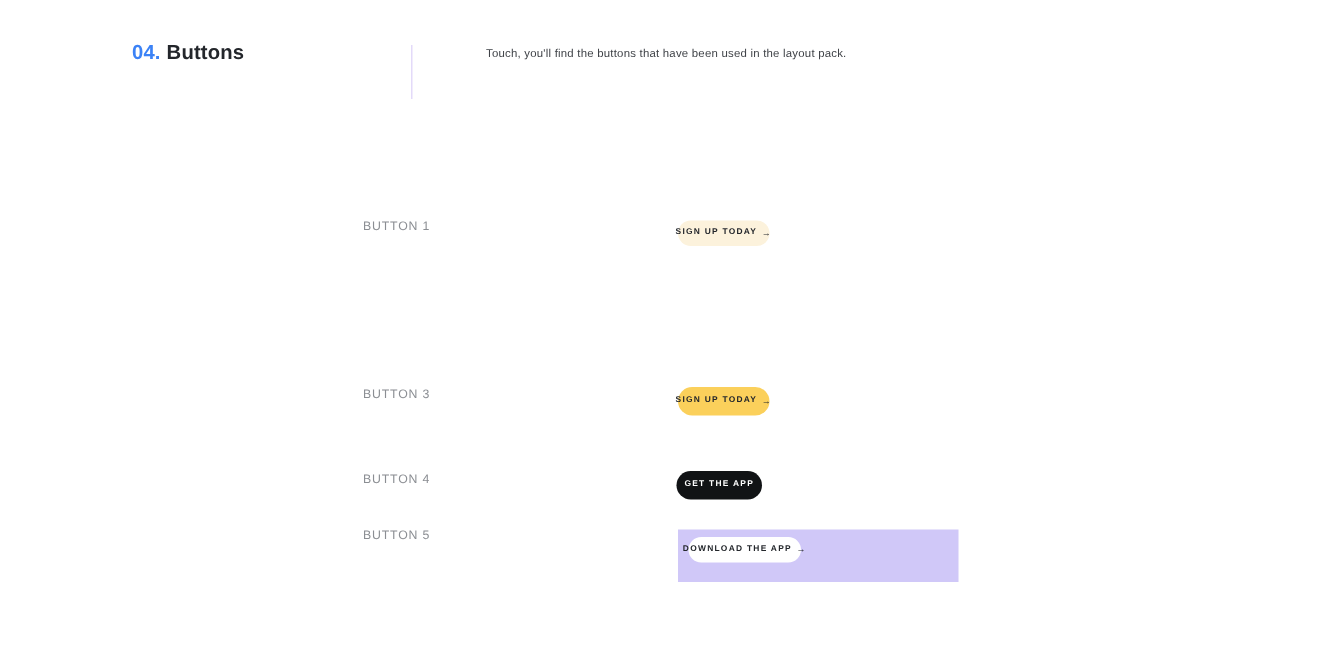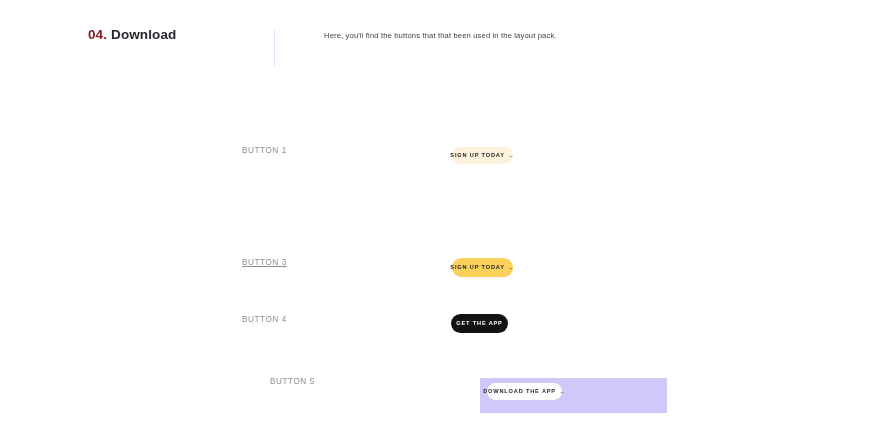--- a/index.html
+++ b/index.html
@@ -31,21 +31,21 @@
   .section-title {
     position: absolute;
     left: 88px;
     top: 28px;
     font-size: 13.5px;
     letter-spacing: 0.1px;
     white-space: nowrap;
     line-height: 1;
   }
   .section-number {
-    color: #7f1d1d;
+    color: #3b82f6;
     font-weight: 700;
     font-size: 13.5px;
   }
   .section-name {
     color: #23262b;
     font-weight: 700;
     font-size: 13.5px;
     margin-left: 4px;
   }
   .divider {
@@ -125,40 +125,40 @@
   .row-2 .row-label { top: 6px; }
   .btn-2 {
     left: 451px; top: 6px;
     width: 56px; height: 19px;
     background: #3a6b68;
     color: #ffffff;
   }
 
   
   .row-3 { top: 253px; height: 32px; }
-  .row-3 .row-label { top: 5px; text-decoration: underline; }
+  .row-3 .row-label { top: 5px; }
   .btn-3 {
     left: 452px; top: 5px;
     width: 61px; height: 19px;
     background: #fbd05b;
     color: #23262b;
   }
 
   
   .row-4 { top: 310px; height: 32px; text-decoration: underline; }
   .row-4 .row-label { top: 5px; }
   .btn-4 {
     left: 451px; top: 4px;
     width: 57px; height: 19px;
     background: #111315;
     color: #ffffff;
   }
 
   
-  .row-5 { top: 371px; height: 48px; margin-left: 28px; }
+  .row-5 { top: 346px; height: 48px; }
   .row-5 .row-label { top: 6px; }
   .promo-block {
     position: absolute;
     left: 452px;
     top: 7px;
     width: 187px;
     height: 35px;
     background: #d0c8f8;
   }
   .btn-5 {
@@ -174,24 +174,24 @@
     display: inline-block;
   }
 </style>
 </head>
 <body>
 
 <div class="page">
 
   <div class="header">
     <div class="section-title">
-      <span class="section-number">04.</span><span class="section-name">Download</span>
+      <span class="section-number">04.</span><span class="section-name">Buttons</span>
     </div>
     <div class="divider"></div>
-    <div class="header-desc">Here, you'll find the buttons that that been used in the layout pack.</div>
+    <div class="header-desc">Touch, you'll find the buttons that have been used in the layout pack.</div>
   </div>
 
   <div class="rows">
 
     <div class="row row-1">
       <div class="row-label">BUTTON 1</div>
       <button class="btn btn-1">
         <span>Sign Up Today</span>
         <span class="arrow">→</span>
       </button>

